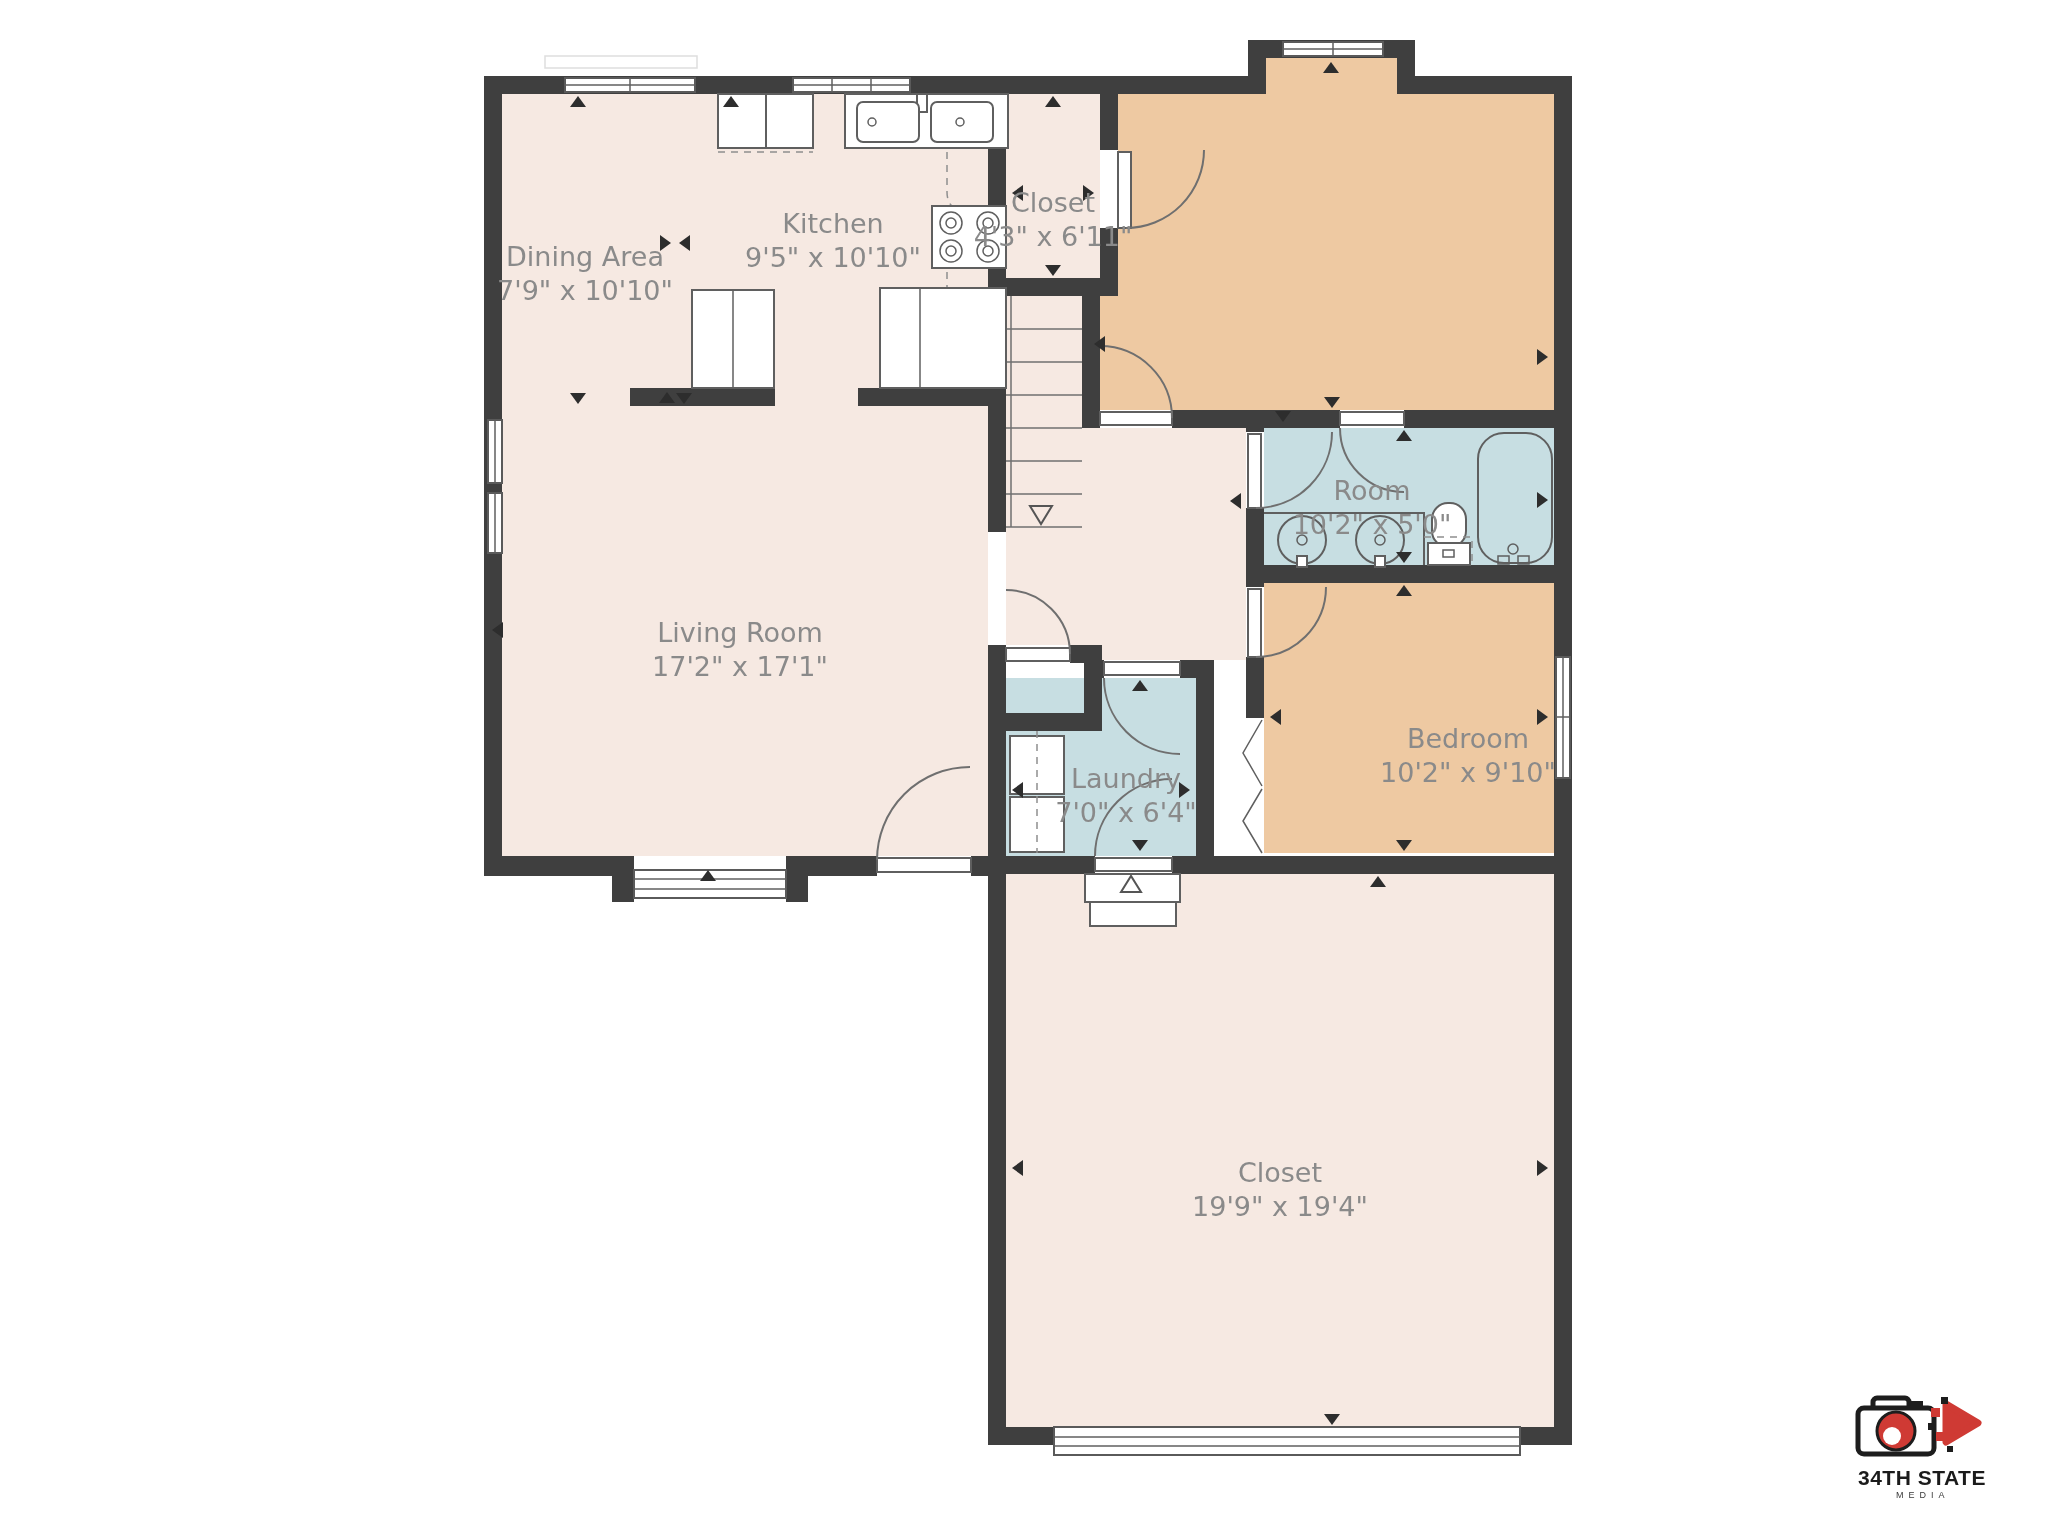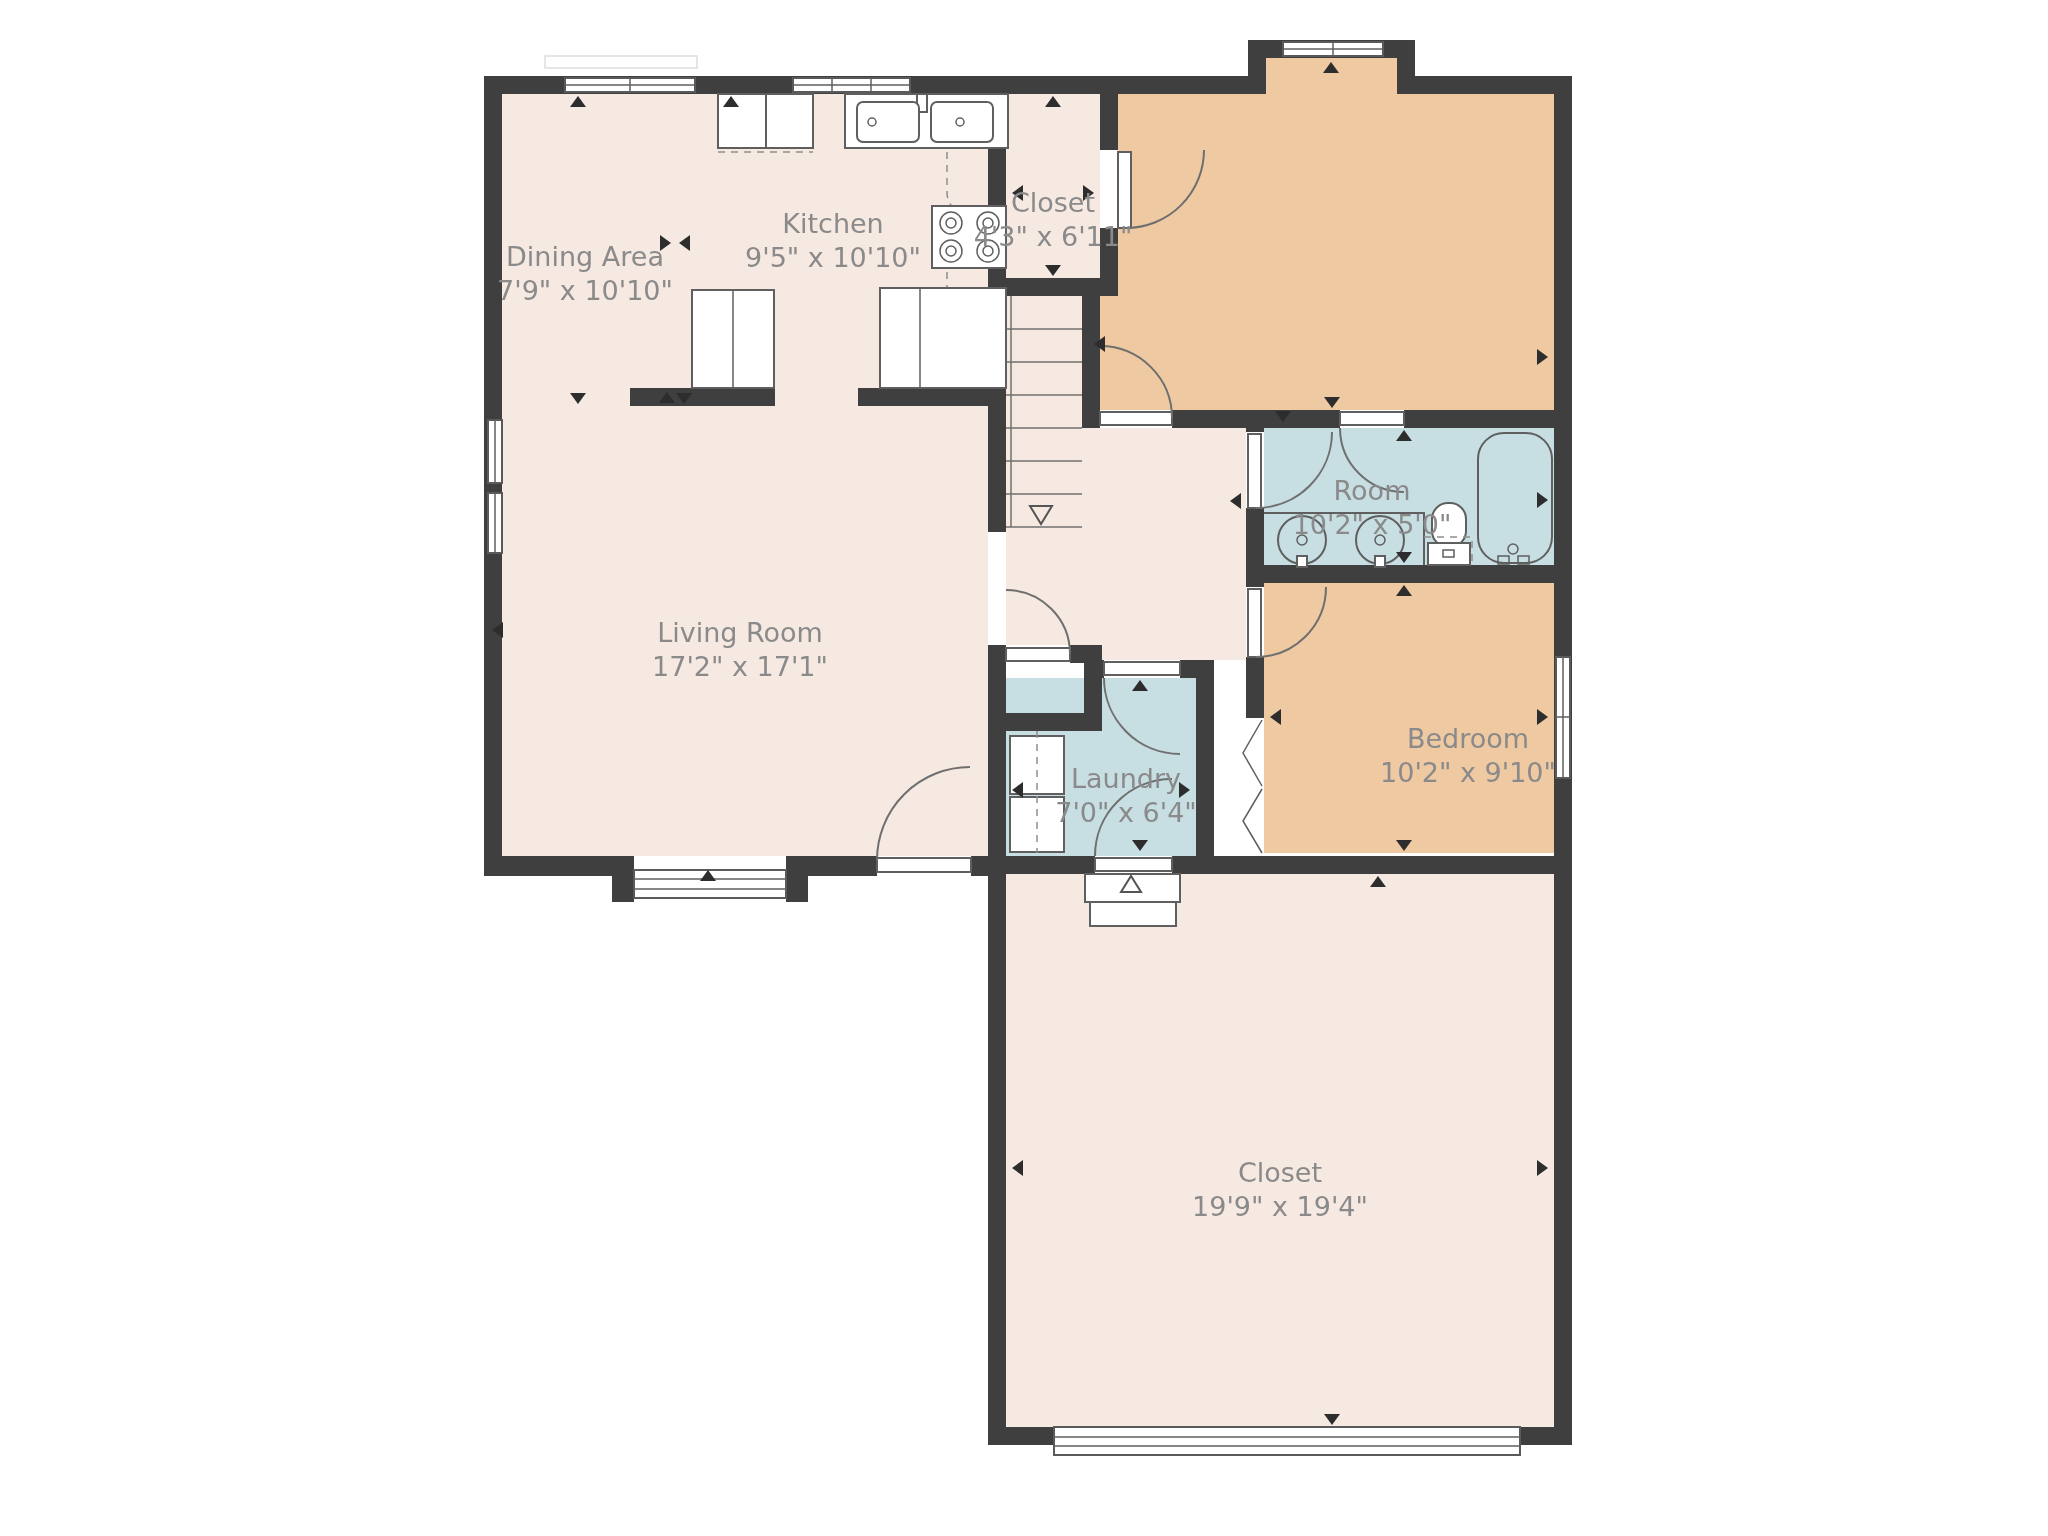--- a/index.html
+++ b/index.html
@@ -341,14 +341,35 @@
   <div class="room-label" style="left:1468px;top:724px">
     <span>Bedroom</span>
     <span>10'2" x 9'10"</span>
   </div>
   <div class="room-label" style="left:1280px;top:1158px">
     <span>Closet</span>
     <span>19'9" x 19'4"</span>
   </div>
 
 
+  <div class="logo">
+    <svg width="160" height="72" viewBox="0 0 160 72">
+      <g>
+        <rect x="30" y="8" width="36" height="14" rx="4" fill="#fff" stroke="#1d1d1d" stroke-width="5"></rect>
+        <rect x="15" y="18" width="76" height="46" rx="6" fill="#fff" stroke="#1d1d1d" stroke-width="5"></rect>
+        <rect x="68" y="11" width="12" height="7" fill="#1d1d1d"></rect>
+        <circle cx="53" cy="41" r="19" fill="var(--red)" stroke="#1d1d1d" stroke-width="3"></circle>
+        <circle cx="49" cy="46" r="9" fill="#fff"></circle>
+      </g>
+      <g>
+        <path d="M 103 14 L 135 33 L 103 52 Z" fill="var(--red)" stroke="var(--red)" stroke-width="7" stroke-linejoin="round"></path>
+        <rect x="88" y="18" width="9" height="9" fill="var(--red)"></rect>
+        <rect x="98" y="7" width="7" height="7" fill="#1d1d1d"></rect>
+        <rect x="85" y="33" width="7" height="7" fill="#1d1d1d"></rect>
+        <rect x="93" y="42" width="9" height="9" fill="var(--red)"></rect>
+        <rect x="104" y="56" width="6" height="6" fill="#1d1d1d"></rect>
+      </g>
+    </svg>
+    <div class="brand-name">34TH STATE</div>
+    <div class="brand-sub">MEDIA</div>
+  </div>
 
 </div>
 
 </body></html>

